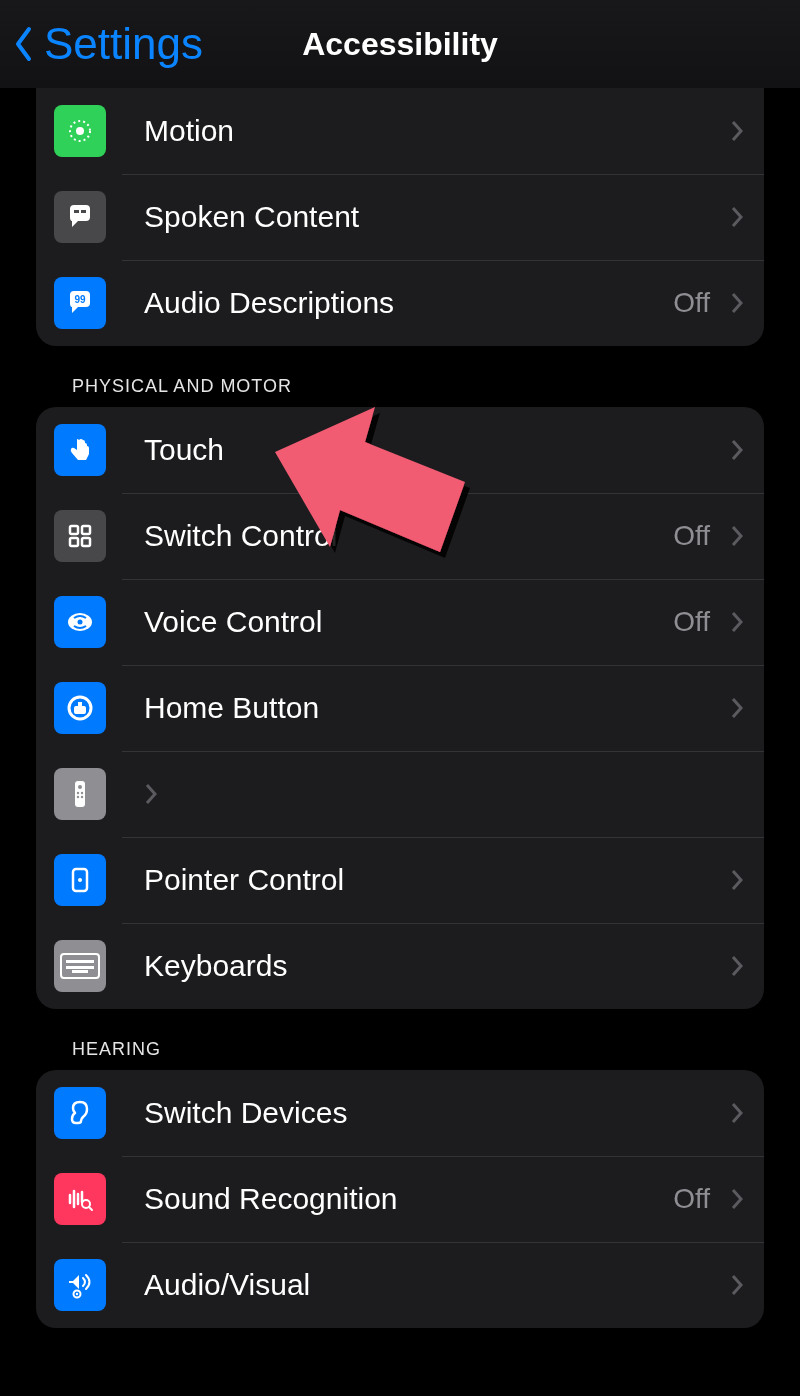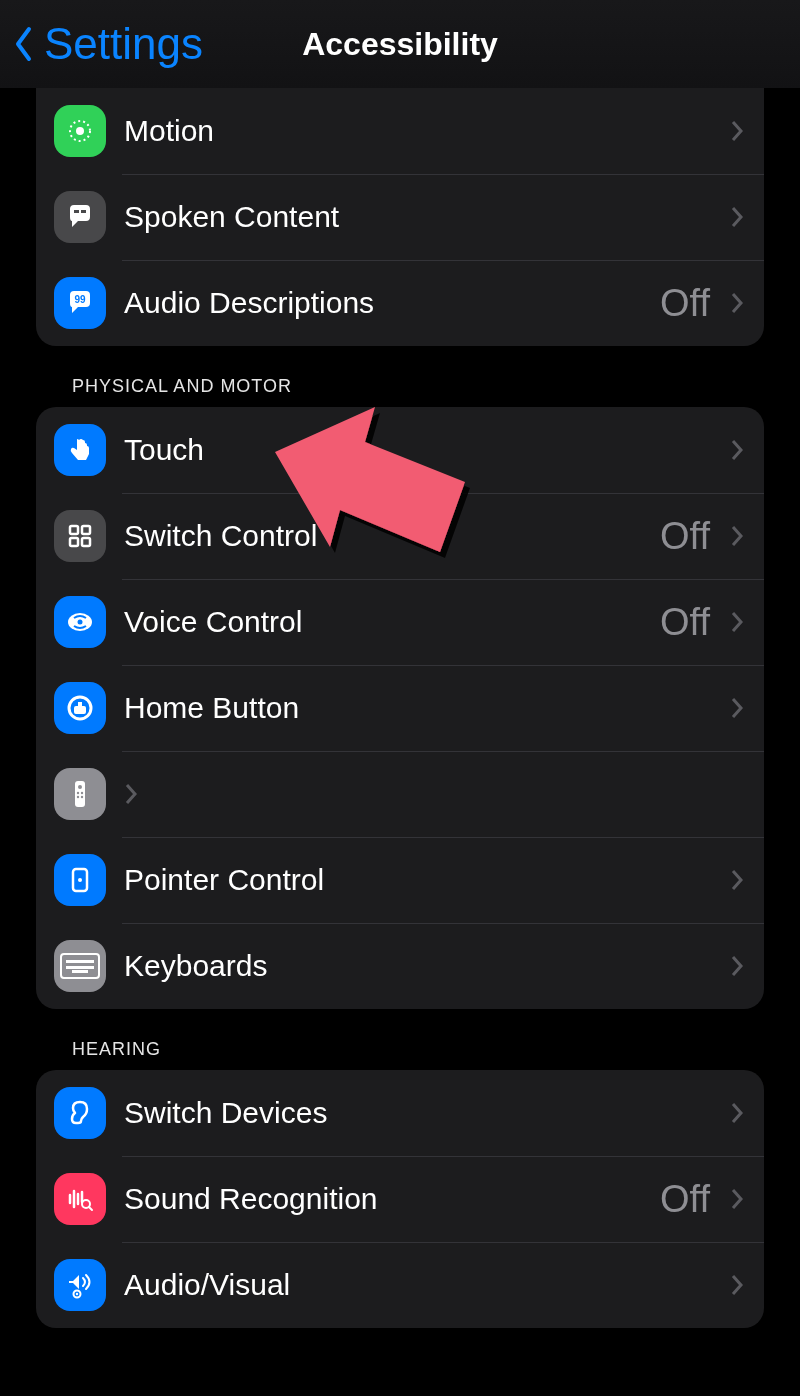--- a/index.html
+++ b/index.html
@@ -68,36 +68,36 @@
   }
   .row + .row::before {
     content: "";
     position: absolute;
     left: 86px; right: 0; top: 0;
     height: 1px;
     background: #333338;
   }
   .icon-box {
     width: 52px; height: 52px;
-    border-radius: 16px;
-    margin-right: 12px;
+    border-radius: 8px;
+    margin-right: 32px;
     display: flex;
     align-items: center;
     justify-content: center;
     flex-shrink: 0;
   }
   .icon-box svg { width: 32px; height: 32px; }
   .row-label {
     flex: 1;
     font-size: 30px;
     color: #fff;
     white-space: nowrap;
   }
   .row-value {
-    font-size: 38px;
+    font-size: 28px;
     color: #8e8e93;
     margin-right: 14px;
   }
   .row-chevron {
     width: 14px; height: 24px;
     flex-shrink: 0;
   }
   .row-chevron path { stroke: #5a5a5f; stroke-width: 3; fill: none; }
   .bg-green  { background:#30d158; }
   .bg-darkgray { background:#48484a; }

